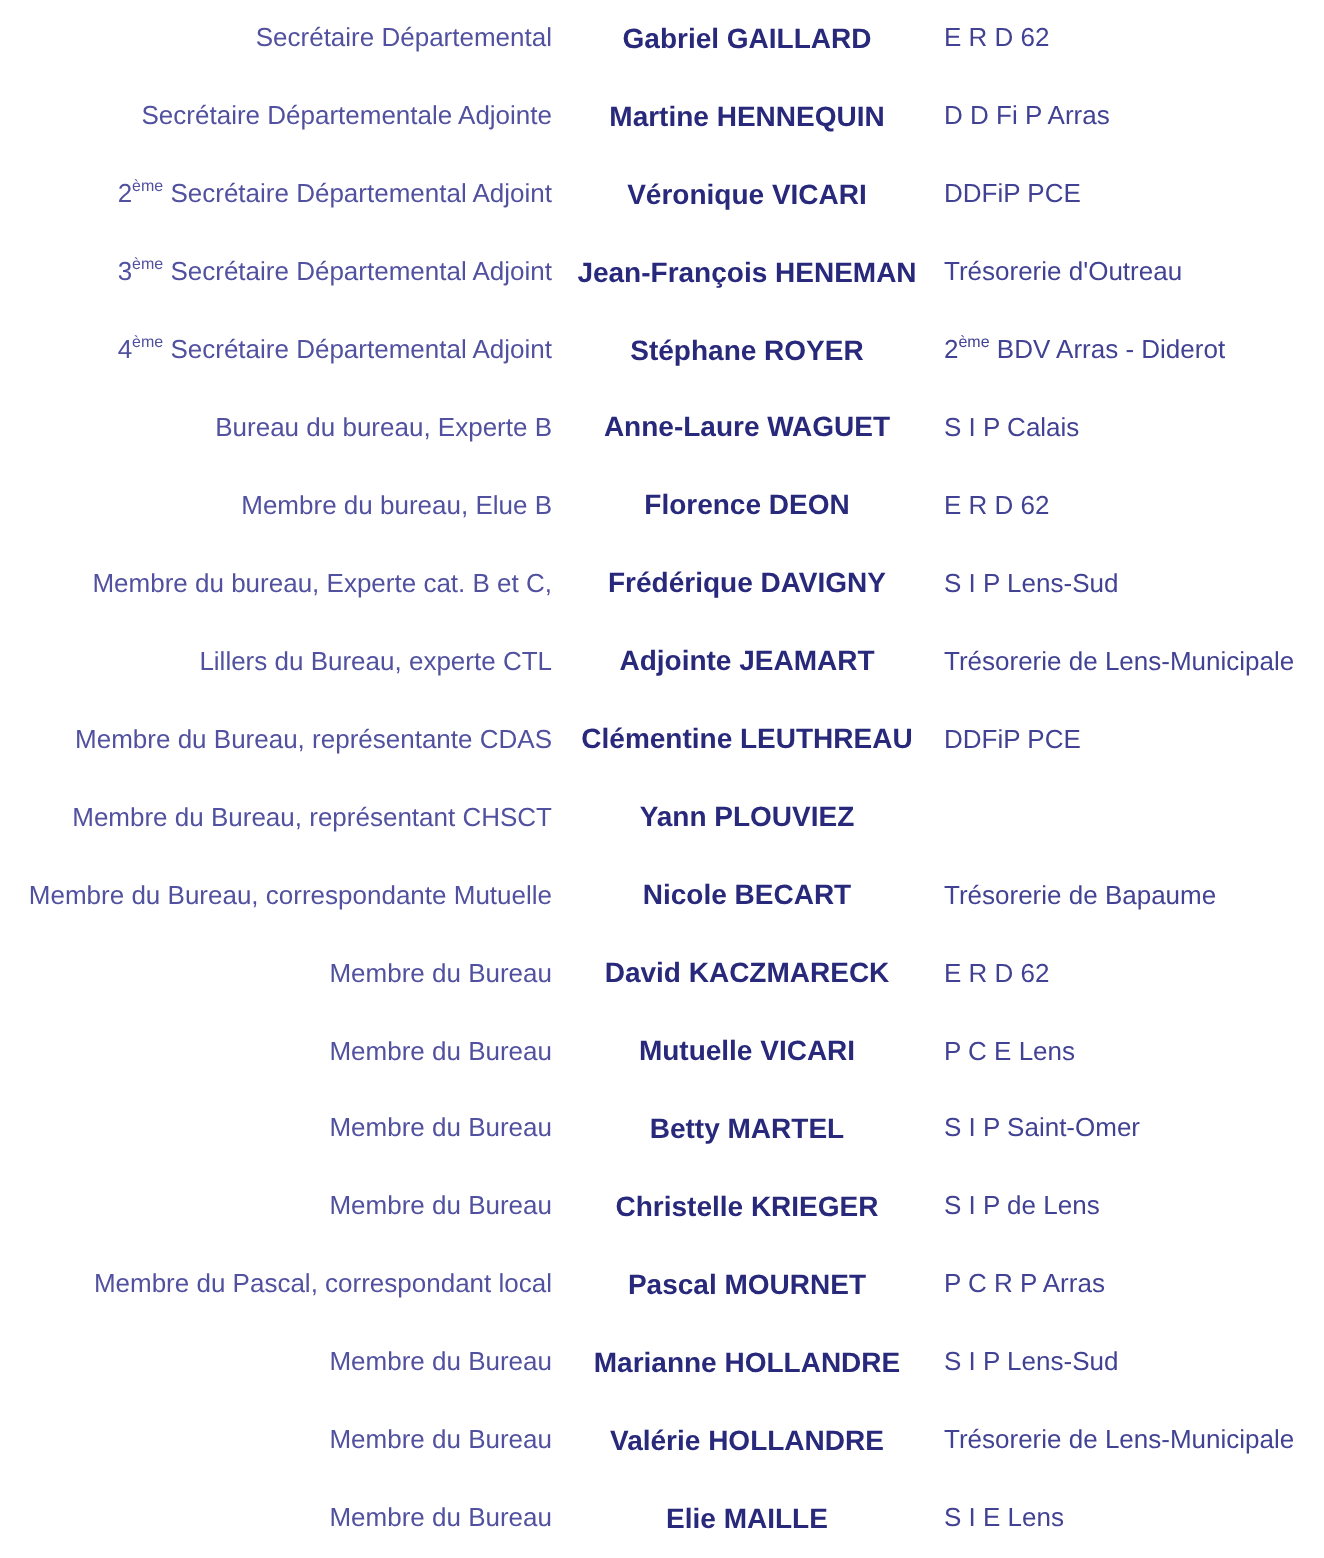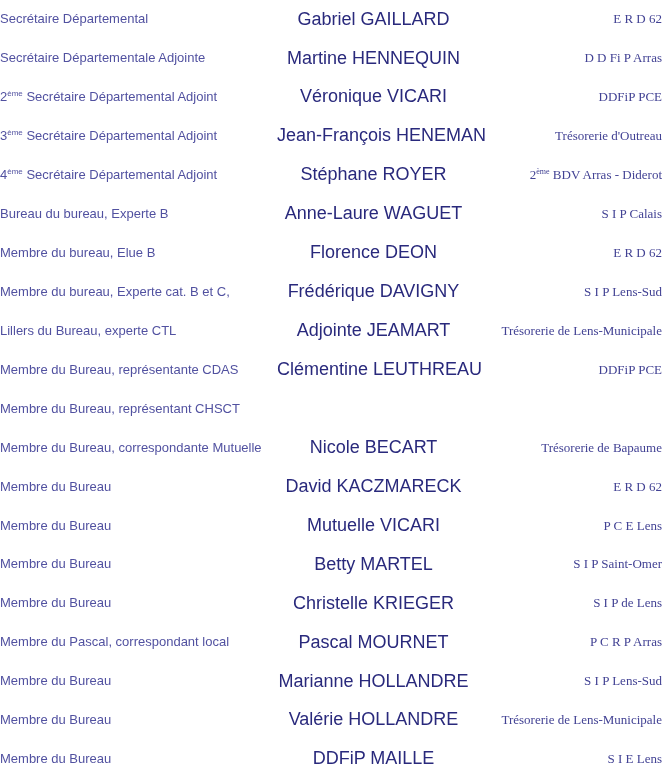--- a/index.html
+++ b/index.html
@@ -31,37 +31,36 @@
     grid-template-columns:277px 193px 1fr;
     align-items:center;
     height:38.95px;
     flex:0 0 auto;
   }
   .cell{
     white-space:nowrap;
     line-height:1.1;
   }
   .cell.role{
-    text-align:left;
+    text-align:right;
     font-size:13px;
     color:var(--role-color);
     padding-right:1px;
   }
   .cell.name{
     text-align:center;
-    font-size:18px;
-    font-weight:normal;
+    font-size:14px;
+    font-weight:bold;
     color:var(--name-color);
   }
   .cell.unit{
-    text-align:right;
+    text-align:left;
     font-size:13px;
     color:var(--unit-color);
     padding-left:2px;
-    font-family:Liberation Serif, serif;
   }
   .cell sup{
     font-size:8px;
     line-height:0;
     vertical-align:super;
   }
 </style>
 </head>
 <body>
 
@@ -112,20 +111,21 @@
         <div class="cell name">Adjointe JEAMART</div>
         <div class="cell unit"><span>Trésorerie de Lens-Municipale</span></div>
       </div>
       <div class="row">
         <div class="cell role"><span>Membre du Bureau, représentante CDAS</span></div>
         <div class="cell name">Clémentine LEUTHREAU</div>
         <div class="cell unit"><span>DDFiP PCE</span></div>
       </div>
       <div class="row">
         <div class="cell role"><span>Membre du Bureau, représentant CHSCT</span></div>
+        <div class="cell name">Yann PLOUVIEZ</div>
       </div>
       <div class="row">
         <div class="cell role"><span>Membre du Bureau, correspondante Mutuelle</span></div>
         <div class="cell name">Nicole BECART</div>
         <div class="cell unit"><span>Trésorerie de Bapaume</span></div>
       </div>
       <div class="row">
         <div class="cell role"><span>Membre du Bureau</span></div>
         <div class="cell name">David KACZMARECK</div>
         <div class="cell unit"><span>E R D 62</span></div>
@@ -155,17 +155,17 @@
         <div class="cell name">Marianne HOLLANDRE</div>
         <div class="cell unit"><span>S I P Lens-Sud</span></div>
       </div>
       <div class="row">
         <div class="cell role"><span>Membre du Bureau</span></div>
         <div class="cell name">Valérie HOLLANDRE</div>
         <div class="cell unit"><span>Trésorerie de Lens-Municipale</span></div>
       </div>
       <div class="row">
         <div class="cell role"><span>Membre du Bureau</span></div>
-        <div class="cell name">DDFiP MAILLE</div>
+        <div class="cell name">Elie MAILLE</div>
         <div class="cell unit"><span>S I E Lens</span></div>
       </div>
     </div>
 </main>
 
 </body></html>

